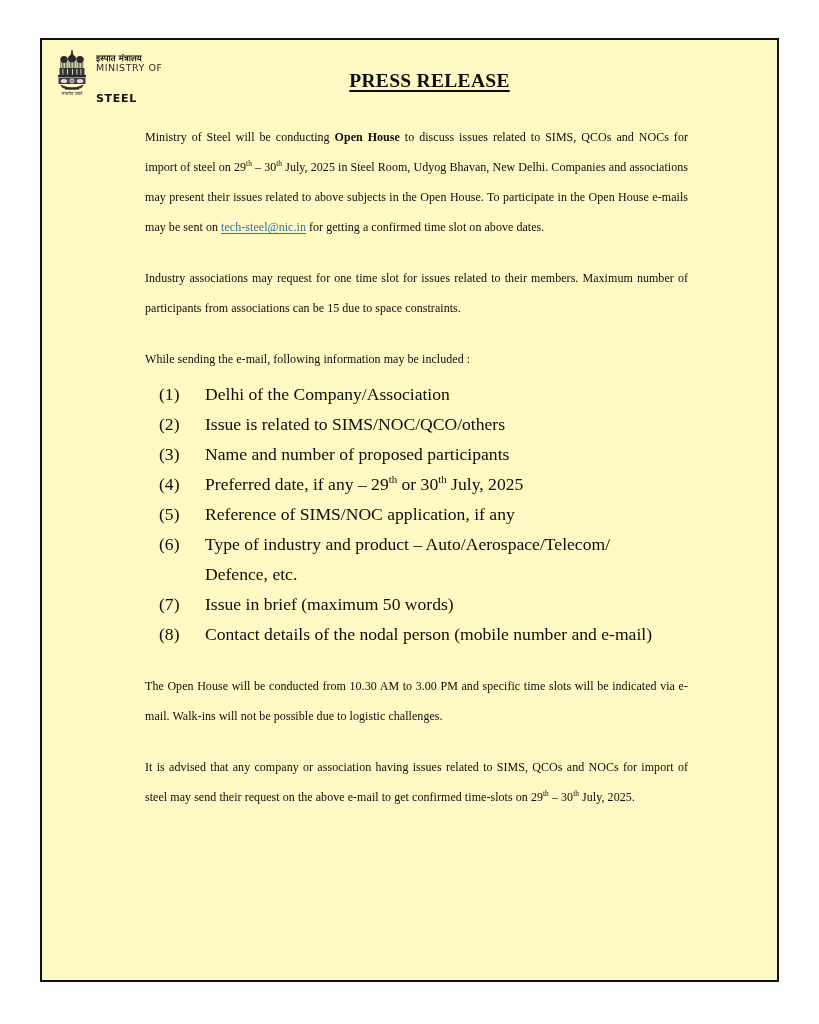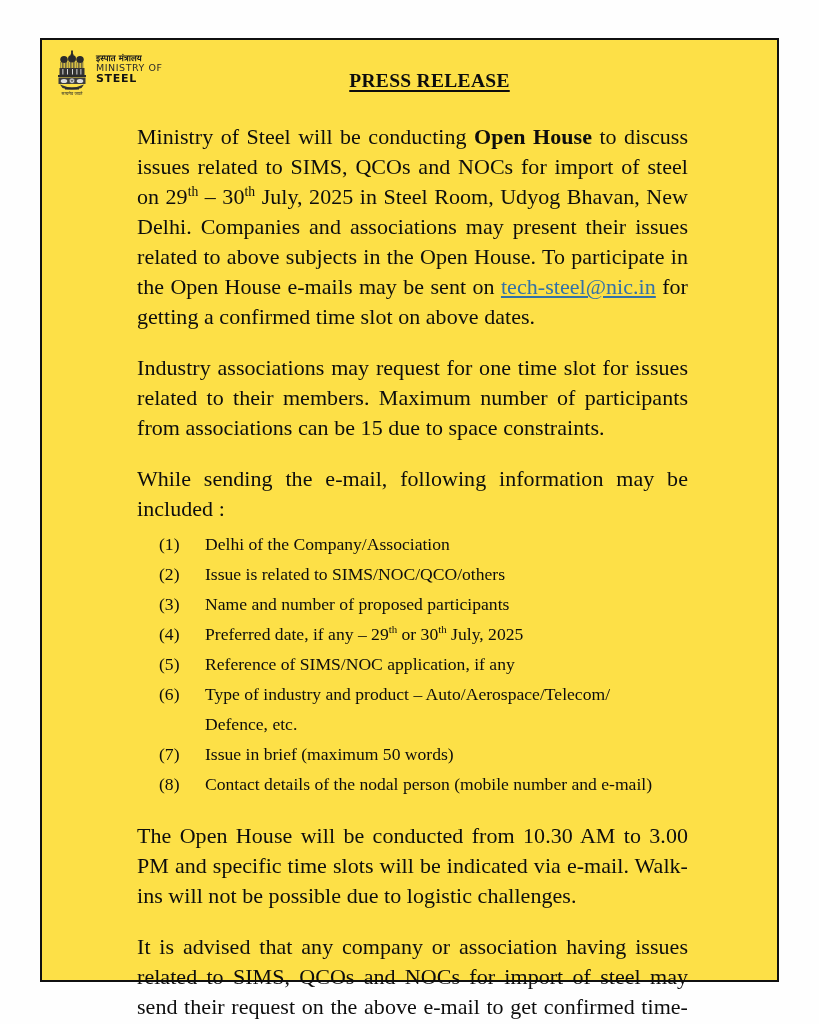--- a/index.html
+++ b/index.html
@@ -26,21 +26,21 @@
 
   
   #frame {
     position: absolute;
     left: 40px;
     top: 38px;
     width: 739px;
     height: 944px;
     border: 2.5px solid #101010;
     box-sizing: border-box;
-    background: #fde047;
+    background: #fef9c3;
   }
 
   
   #header {
     position: absolute;
     left: 0; top: 0;
     width: 739px;
     height: 70px;
   }
 
@@ -79,20 +79,21 @@
     letter-spacing: 0.55px;
     white-space: nowrap;
   }
   .ministry-en2 {
     font-family: "DejaVu Sans", sans-serif;
     font-size: 11px;
     font-weight: 700;
     color: #121212;
     letter-spacing: 0.7px;
     white-space: nowrap;
+    margin-top: 20px;
   }
 
   #press-release-title {
     position: absolute;
     left: 18px;
     top: 30px;
     width: 739px;
     text-align: center;
     font-size: 19.5px;
     font-weight: 700;
@@ -104,24 +105,24 @@
 
   
   #content {
     position: absolute;
     left: 95px;
     top: 82px;
     width: 551px;
   }
 
   p.para {
-    margin: 0 0 21px 0;
+    margin: 0 0 21px 8px;
     text-align: justify;
     text-justify: inter-word;
-    font-size: 22px;
+    font-size: 12px;
     line-height: 30px;
     letter-spacing: 0.05px;
   }
   p.para:last-child { margin-bottom: 0; }
 
   p.para.tight { margin-bottom: 5px; }
 
   b, .b { font-weight: 700; }
 
   sup {

